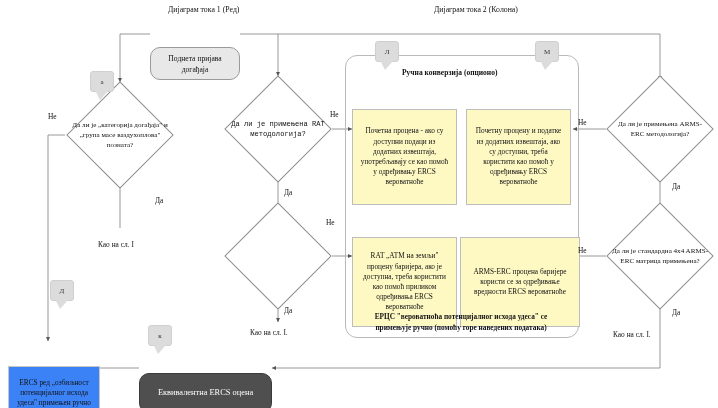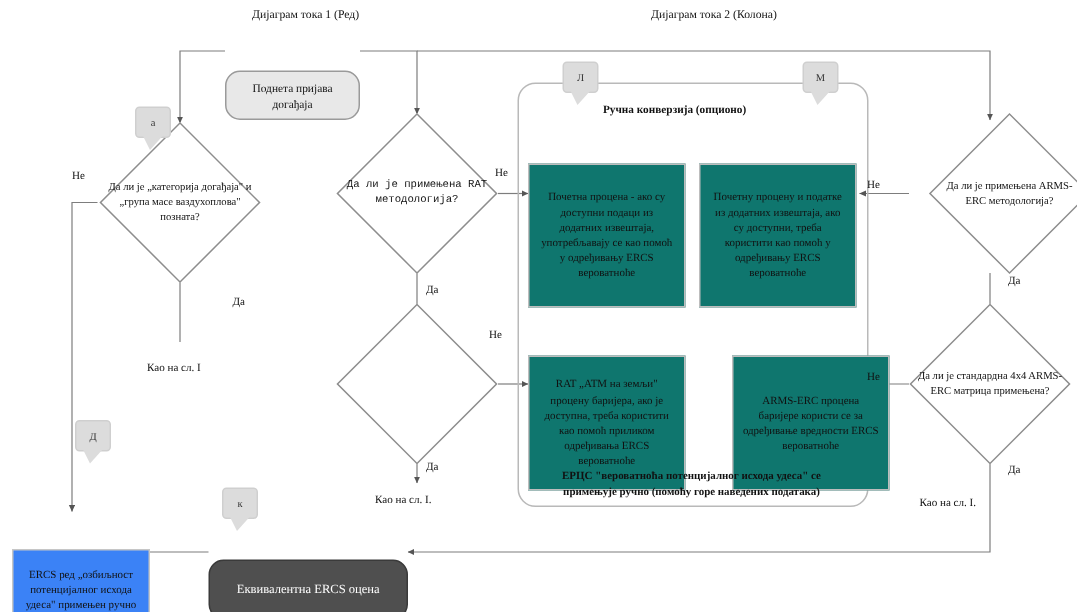--- a/index.html
+++ b/index.html
@@ -18,21 +18,21 @@
   .proc{
     background:#e8e8e8;border:1px solid #9a9a9a;border-radius:10px;
     font-size:7.6px;line-height:1.45;padding:3px 6px;color:#111;
   }
   .proc.dark{
     background:#4f4f4f;border:1px solid #3a3a3a;color:#ffffff;border-radius:10px;
   }
 
   
   .rect{
-    background:#0f766e;border:1px solid #bdbdbd;
+    background:#fef9c3;border:1px solid #bdbdbd;
     font-size:7.3px;line-height:1.4;padding:4px 6px;color:#111;
   }
   .rect.light{background:#3b82f6;border:1px solid #c6c6c6;}
 
   
   .diamond{position:absolute;}
   .diamond .dshape{position:absolute;left:0;top:0;width:100%;height:100%;
         background:#ffffff;border:1px solid #8d8d8d;
         transform:rotate(45deg);box-sizing:border-box;}
   .diamond .dtext{position:absolute;left:-14%;top:50%;width:128%;
@@ -116,21 +116,21 @@
 
   <div class="node rect" style="left:352px;top:84px;width:105px;height:96px;">
     <span>Почетна процена - ако су доступни подаци из додатних извештаја, употребљавају се као помоћ у одређивању ERCS вероватноће</span>
   </div>
   <div class="node rect" style="left:466px;top:84px;width:105px;height:96px;">
     <span>Почетну процену и податке из додатних извештаја, ако су доступни, треба користити као помоћ у одређивању ERCS вероватноће</span>
   </div>
   <div class="node rect" style="left:352px;top:212px;width:105px;height:90px;">
     <span>RAT „ATM на земљи" процену баријера, ако је доступна, треба користити као помоћ приликом одређивања ERCS вероватноће</span>
   </div>
-  <div class="node rect" style="left:488px;top:212px;width:105px;height:90px;">
+  <div class="node rect" style="left:460px;top:212px;width:120px;height:90px;">
     <span>ARMS-ERC процена баријере користи се за одређивање вредности ERCS вероватноће</span>
   </div>
 
   <div class="caption" style="left:348px;top:312px;width:226px;">
     <div>ЕРЦС "вероватноћа потенцијалног исхода удеса" се</div>
     <div>примењује ручно (помоћу горе наведених података)</div>
   </div>
 
   <div class="diamond" style="left:82px;top:97px;width:76px;height:76px;">
     <div class="dshape"></div>
@@ -139,21 +139,21 @@
 
   <div class="diamond" style="left:240px;top:91px;width:76px;height:76px;font-family:Liberation Mono, monospace;">
     <div class="dshape"></div>
     <div class="dtext">Да ли је примењена RAT методологија?</div>
   </div>
 
   <div class="diamond" style="left:240px;top:218px;width:76px;height:76px;">
     <div class="dshape"></div>
   </div>
 
-  <div class="diamond" style="left:622px;top:91px;width:76px;height:76px;margin-left:13px;">
+  <div class="diamond" style="left:622px;top:91px;width:76px;height:76px;">
     <div class="dshape"></div>
     <div class="dtext">Да ли је примењена ARMS-ERC методологија?</div>
   </div>
 
   <div class="diamond" style="left:622px;top:218px;width:76px;height:76px;">
     <div class="dshape"></div>
     <div class="dtext">Да ли је стандардна 4x4 ARMS-ERC матрица примењена?</div>
   </div>
 
   <div class="node rect light" style="left:8px;top:341px;width:92px;height:54px;">

